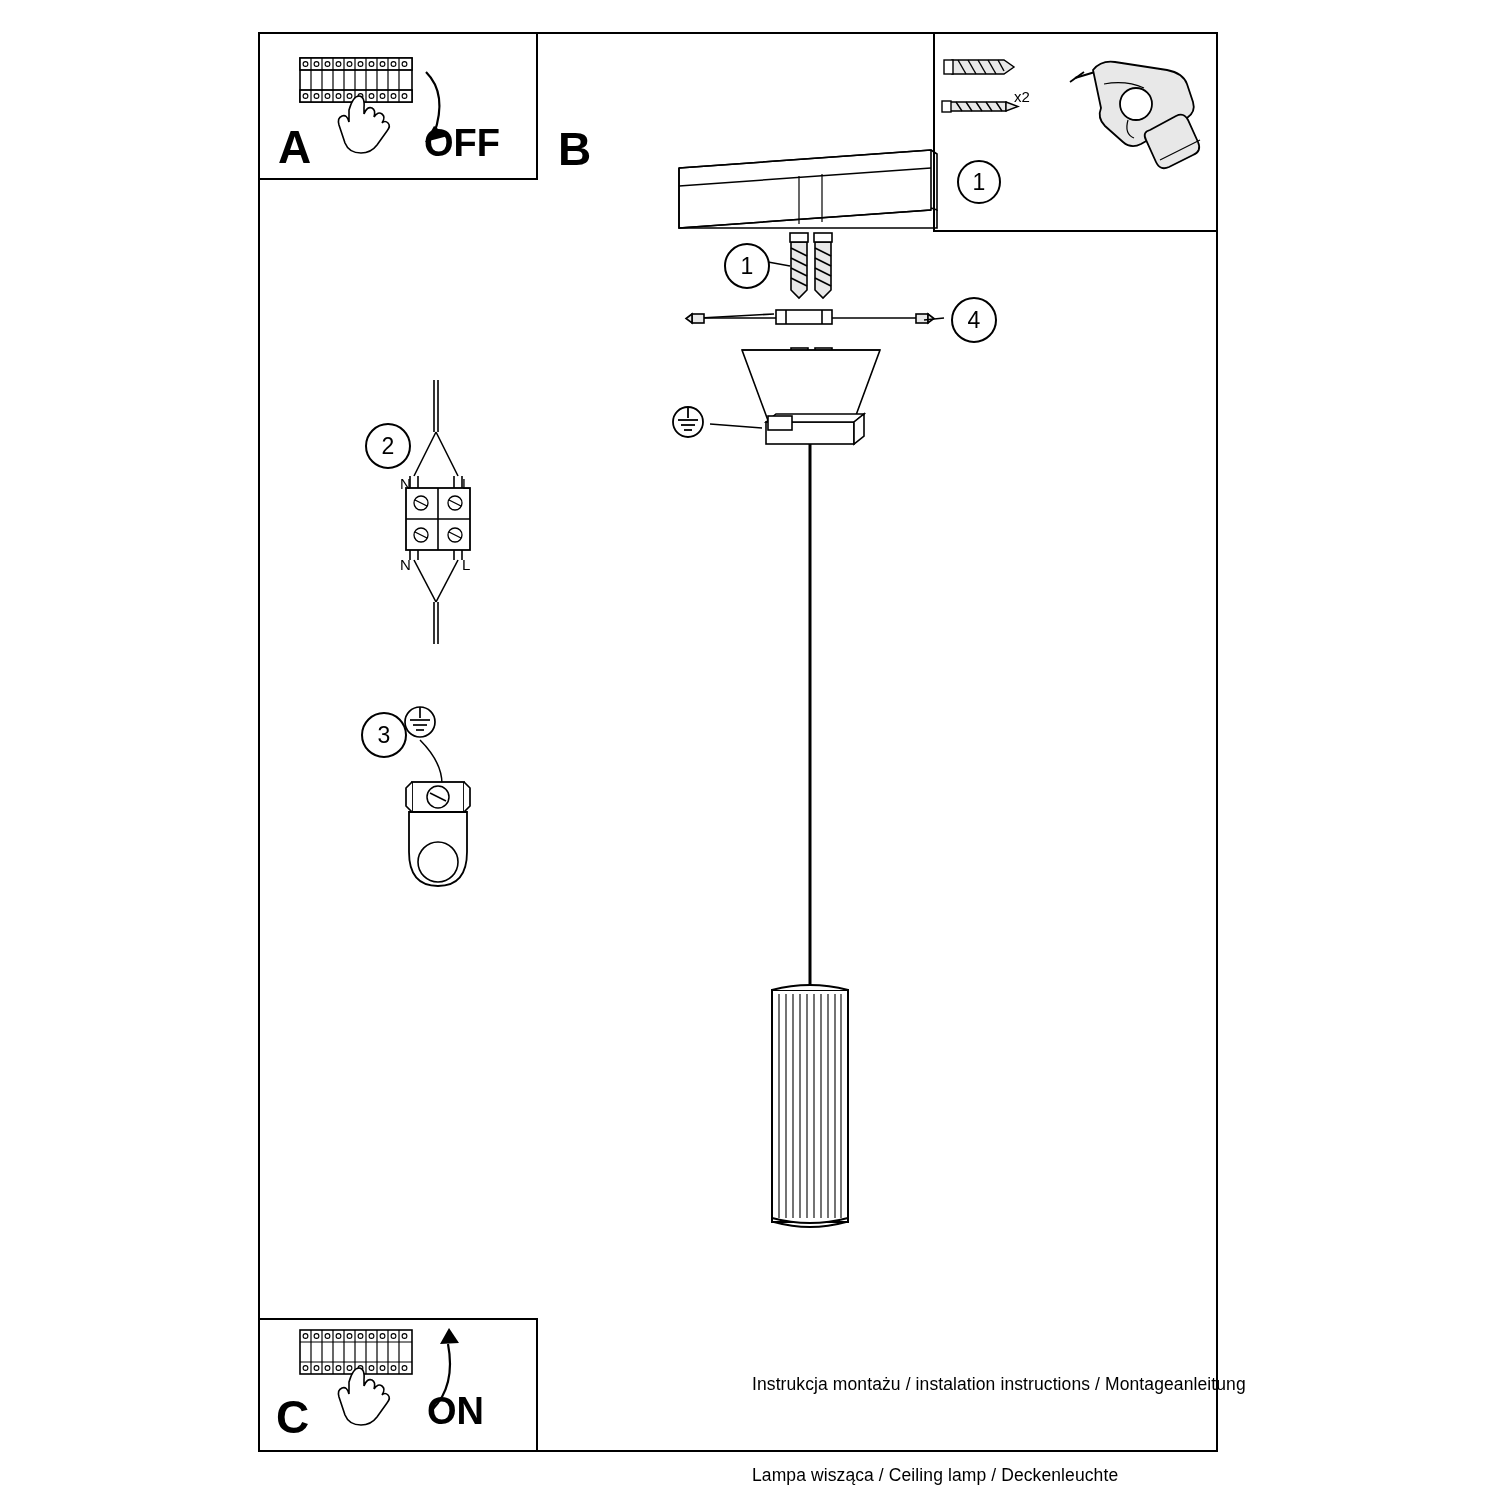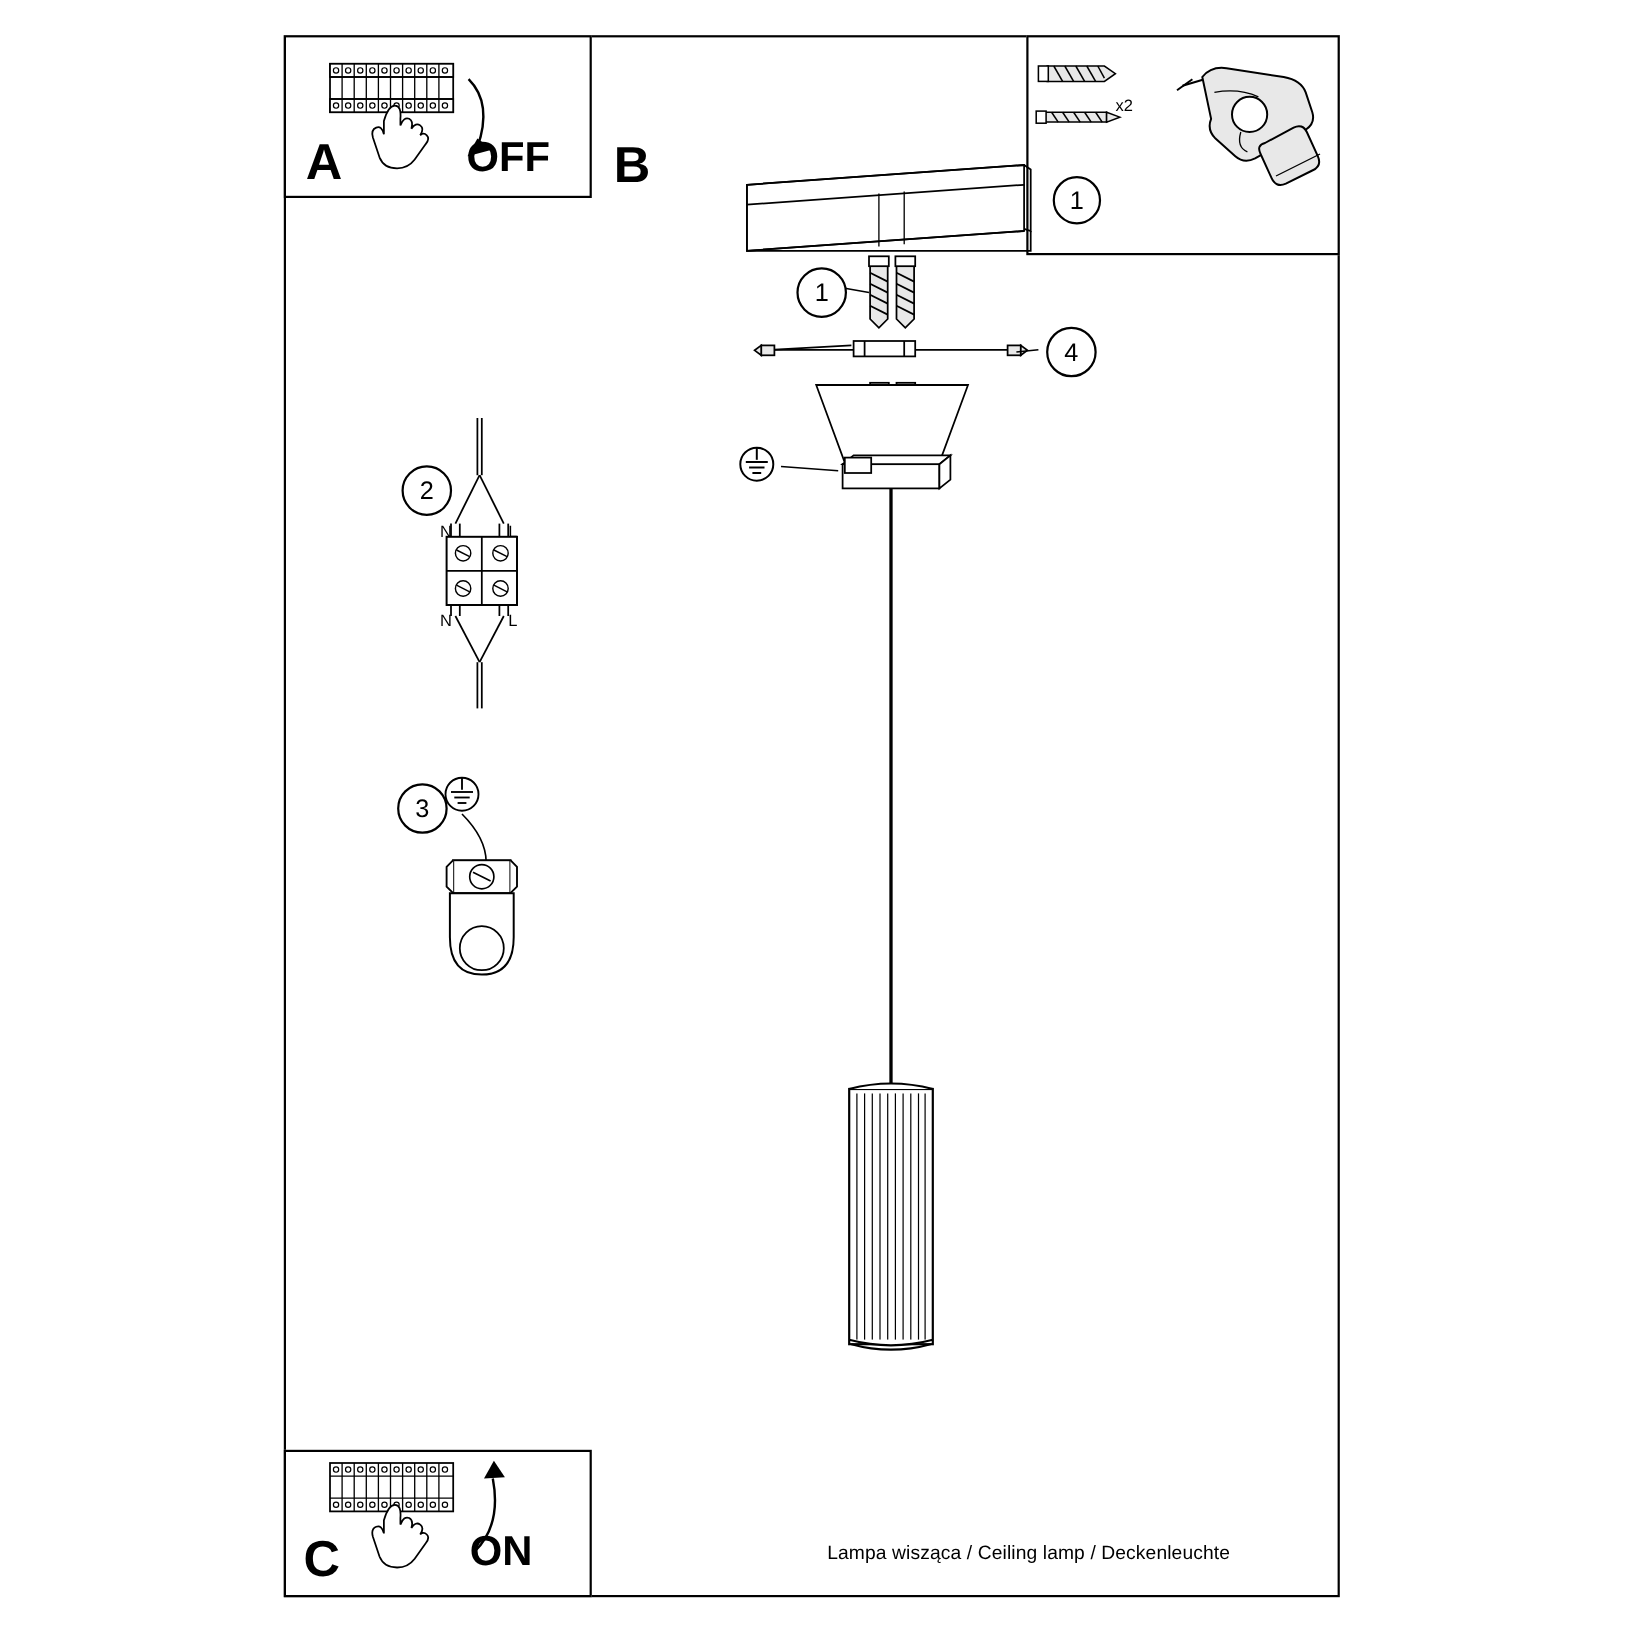--- a/index.html
+++ b/index.html
@@ -333,15 +333,16 @@
           <circle cx="382.5" cy="1368" r="2.4"></circle>
           <circle cx="393.5" cy="1368" r="2.4"></circle>
         <circle cx="404.5" cy="1368" r="2.4"></circle>
       </g>
       <path d="M349 1382 q4 -14 10 -14 q6 0 5 12 l0 6 q3 -8 8 -6 q4 2 2 9 q4 -6 8 -3 q4 3 0 9 q3 -3 6 0 q3 3 -1 8 l-10 14 q-6 8 -16 8 q-12 0 -16 -10 l-6 -18 q-2 -7 3 -9 q5 -2 7 6 z" fill="#fff"></path>
       <path d="M432 1410 q24 -24 16 -66" stroke-width="2.2"></path>
       <path d="M440 1344 l9 -16 l10 15 z" fill="#000" stroke="none"></path>
     </g>
   </svg>
 
-  <div class="capt" style="left:752px;top:1398px;text-align:center;">Lampa wisząca / Ceiling lamp / Deckenleuchte</div>
+  <div class="capt" style="left:752px;top:1371px;">Instrukcja montażu / instalation instructions / Montageanleitung</div>
+  <div class="capt" style="left:752px;top:1462px;text-align:center;">Lampa wisząca / Ceiling lamp / Deckenleuchte</div>
 
 </div>
 
 </body></html>

